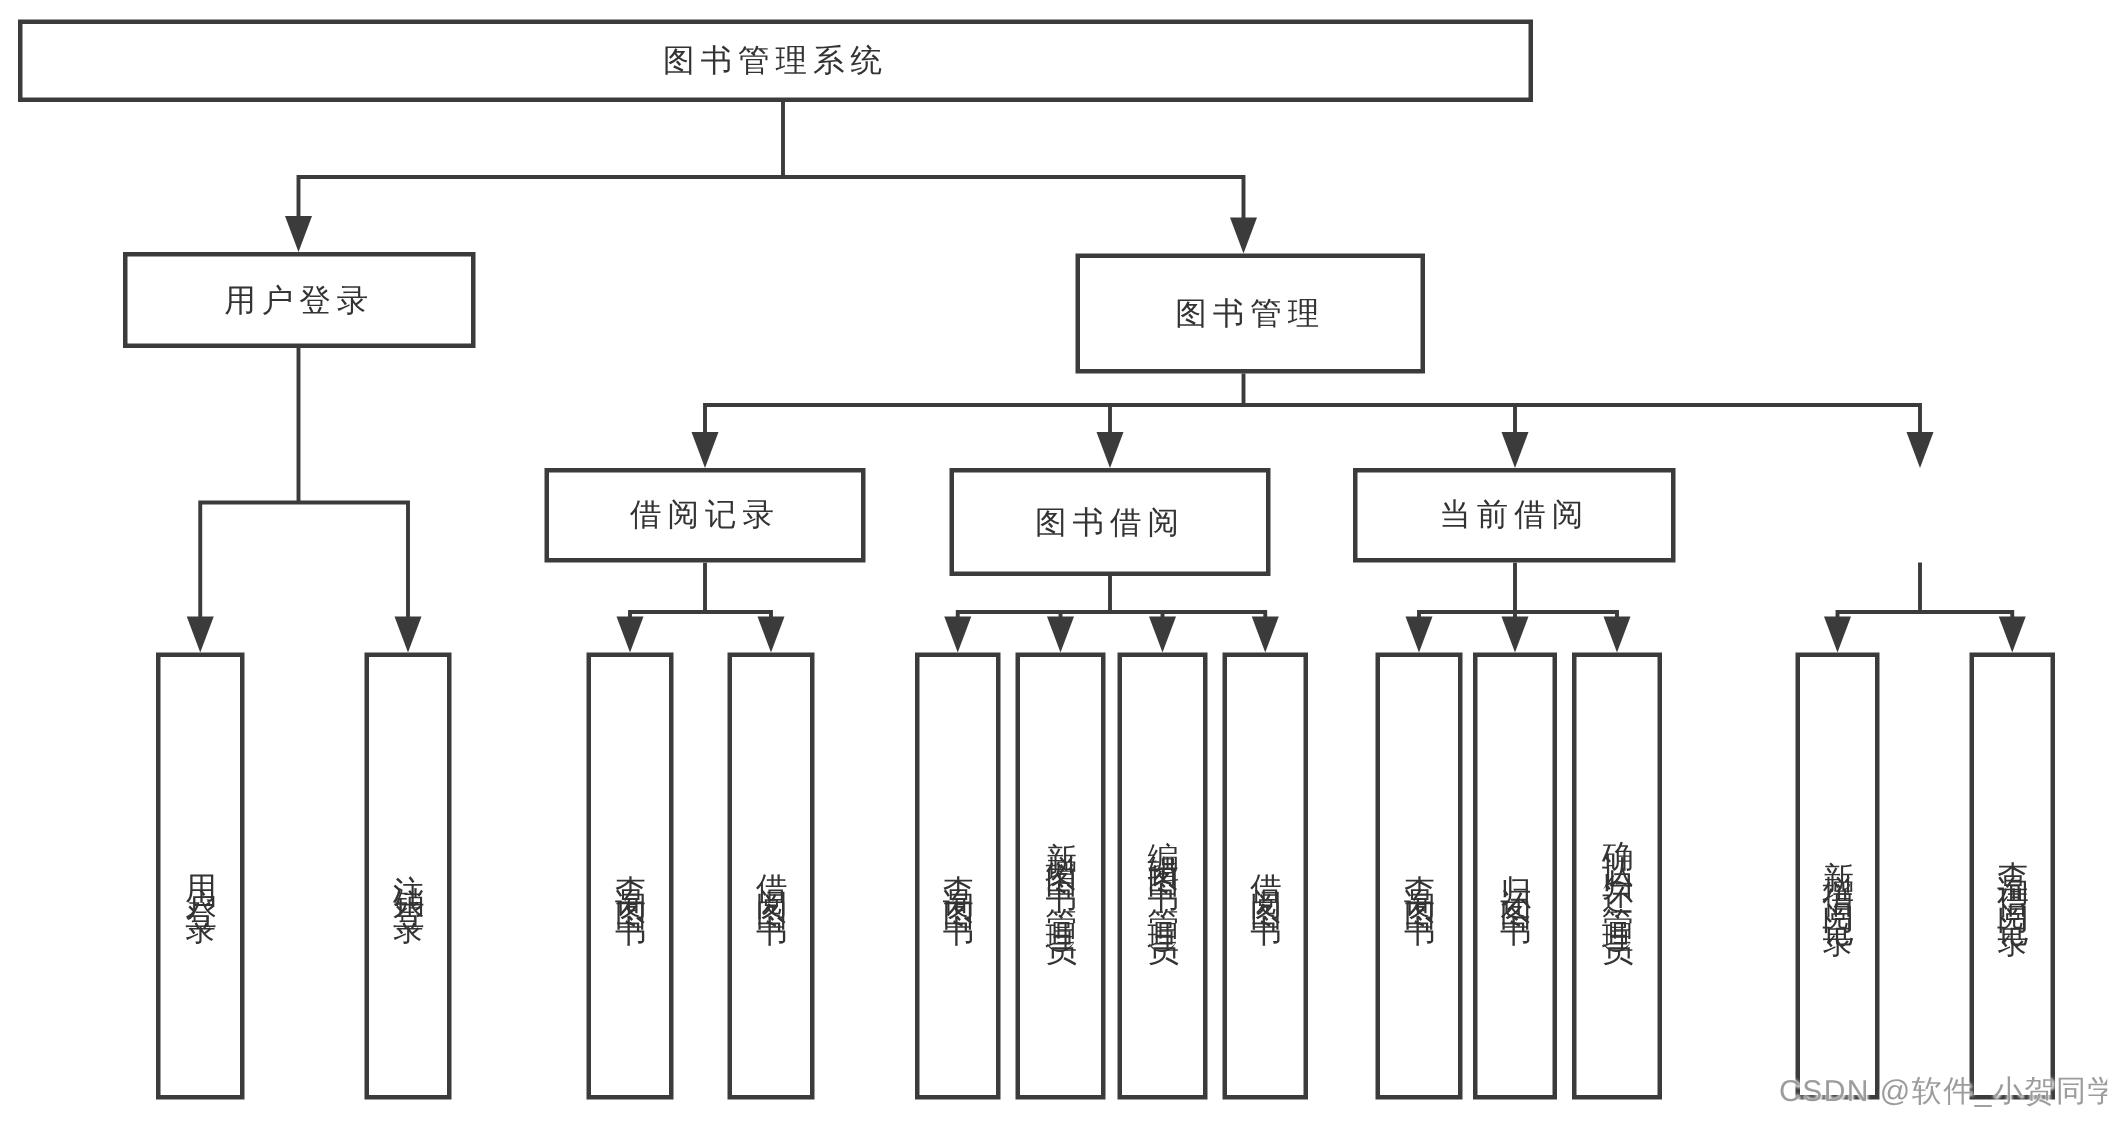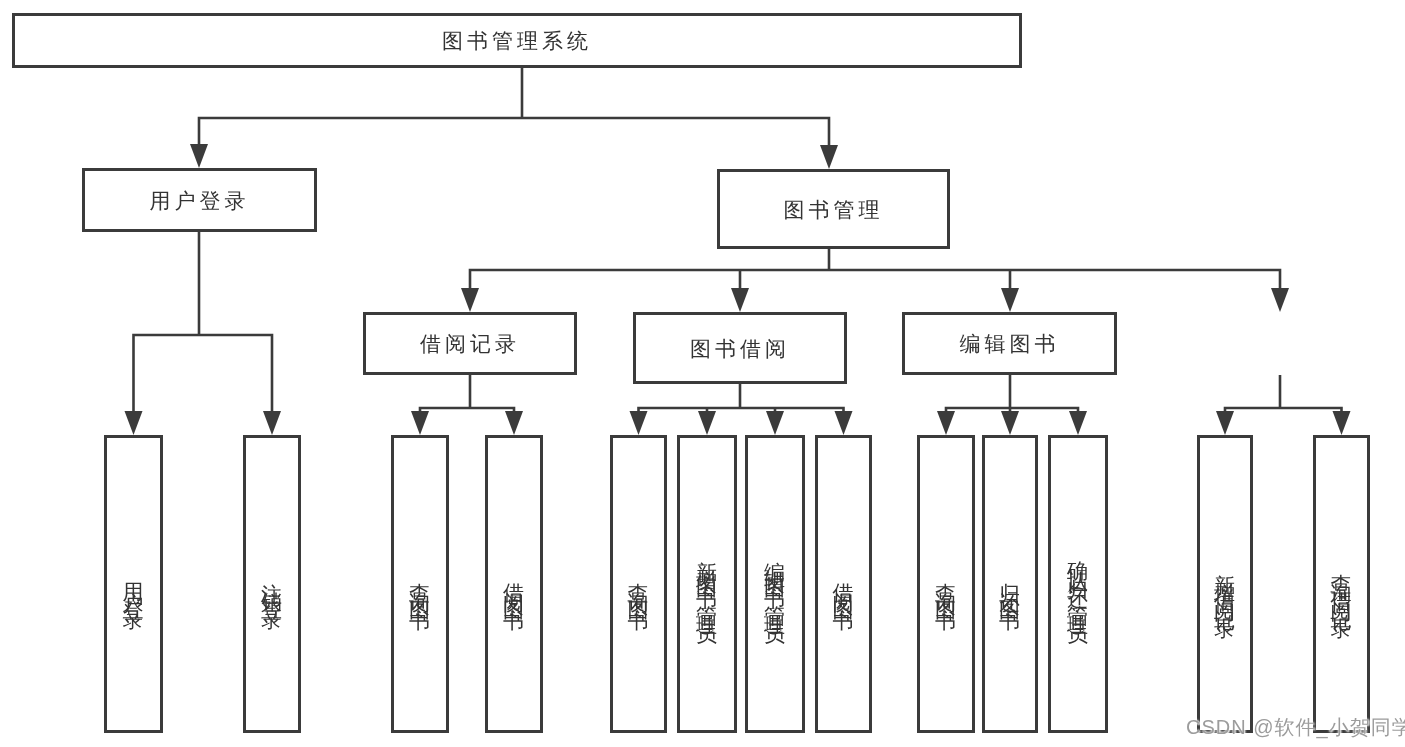--- a/index.html
+++ b/index.html
@@ -118,21 +118,21 @@
     </g>
   </svg>
 
   <div class="node h" style="left:12px;top:13px;width:1010px;height:55px">图书管理系统</div>
 
   <div class="node h" style="left:82px;top:168px;width:235px;height:64px">用户登录</div>
   <div class="node h" style="left:717px;top:169px;width:233px;height:80px">图书管理</div>
 
   <div class="node h" style="left:363px;top:312px;width:214px;height:63px">借阅记录</div>
   <div class="node h" style="left:633px;top:312px;width:214px;height:72px">图书借阅</div>
-  <div class="node h" style="left:902px;top:312px;width:215px;height:63px">编辑图书</div>
+  <div class="node h" style="left:902px;top:312px;width:215px;height:63px">当前借阅</div>
 
   <div class="node v" style="left:104px;top:435px;width:59px;height:298px">用户登录</div>
   <div class="node v" style="left:243px;top:435px;width:58px;height:298px">注销登录</div>
 
   <div class="node v" style="left:391px;top:435px;width:58px;height:298px">查询图书</div>
   <div class="node v" style="left:485px;top:435px;width:58px;height:298px">借阅图书</div>
 
   <div class="node v" style="left:610px;top:435px;width:57px;height:298px">查询图书</div>
   <div class="node v" style="left:677px;top:435px;width:60px;height:298px">新增图书（管理员）</div>
   <div class="node v" style="left:745px;top:435px;width:60px;height:298px">编辑图书（管理员）</div>

